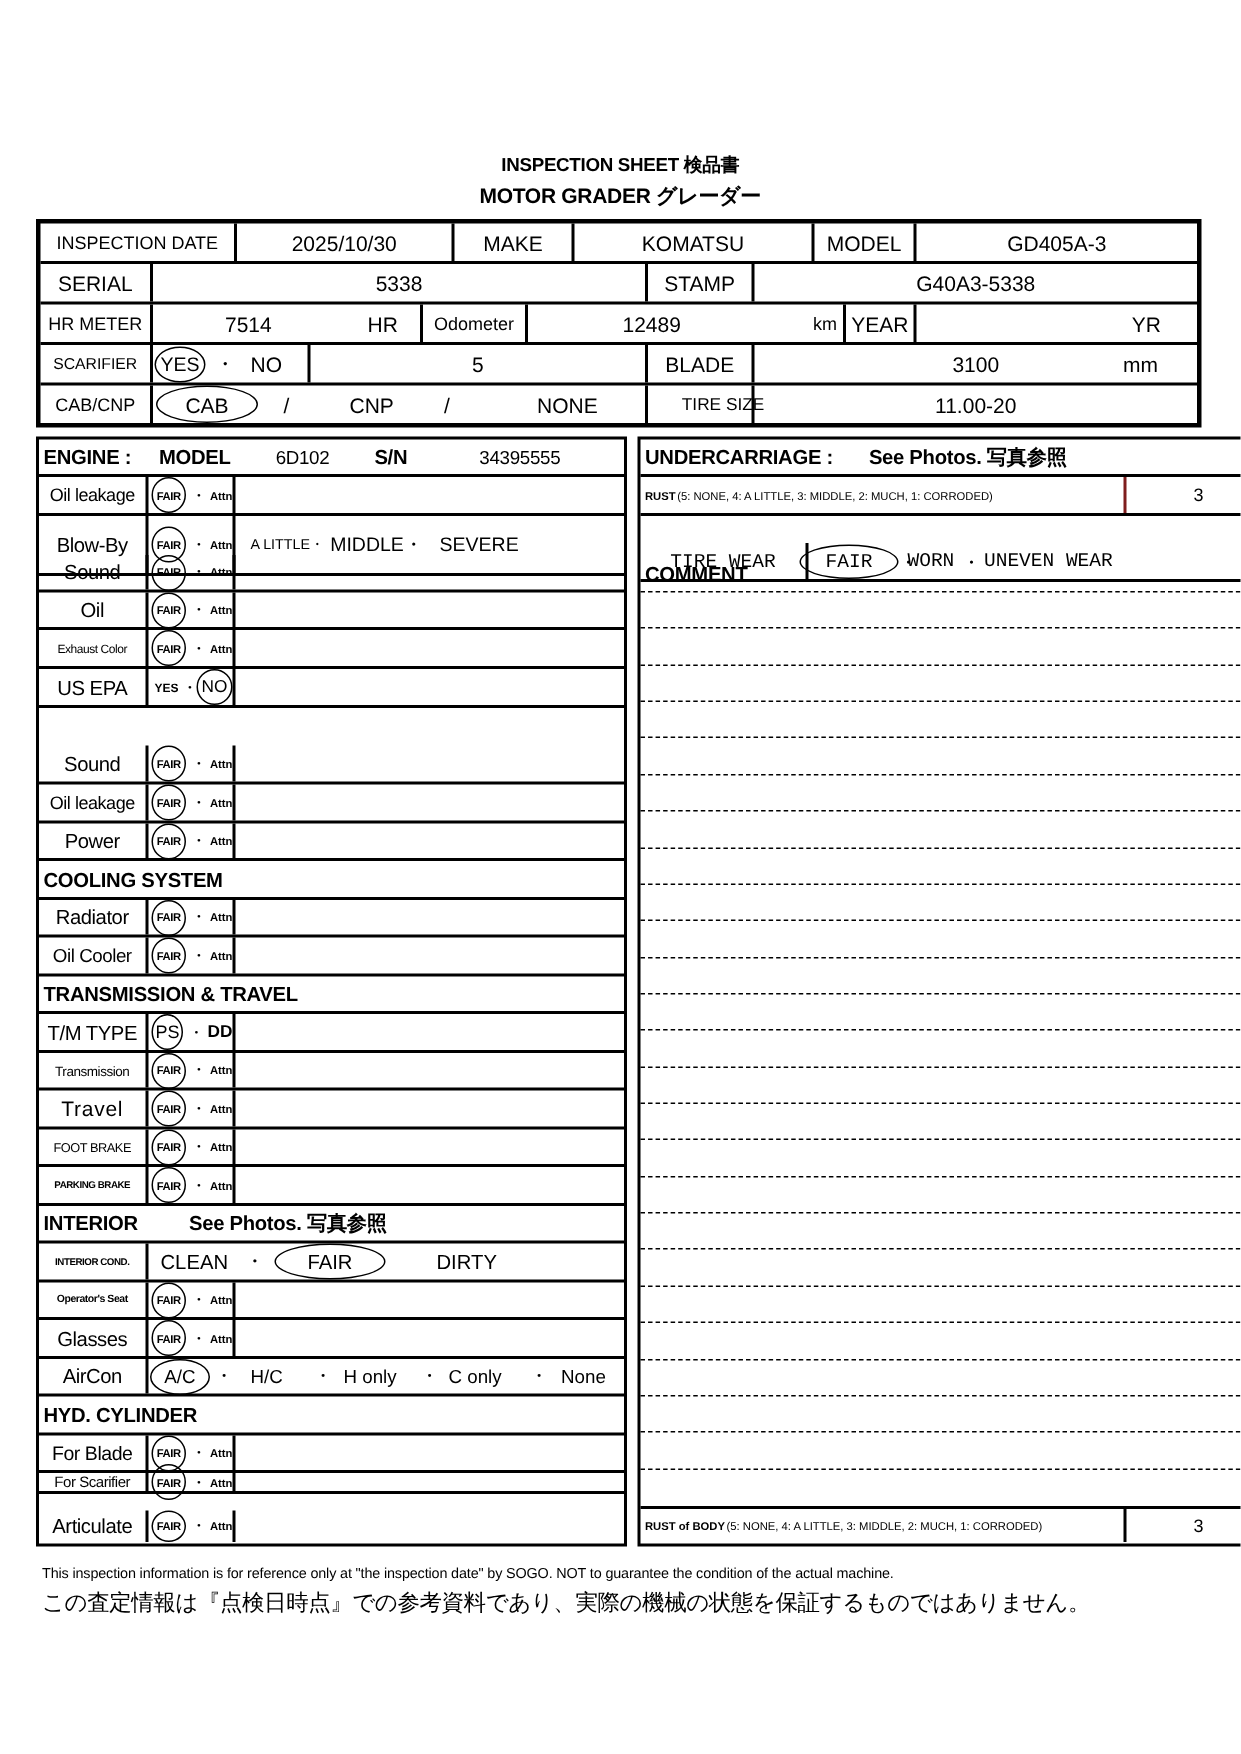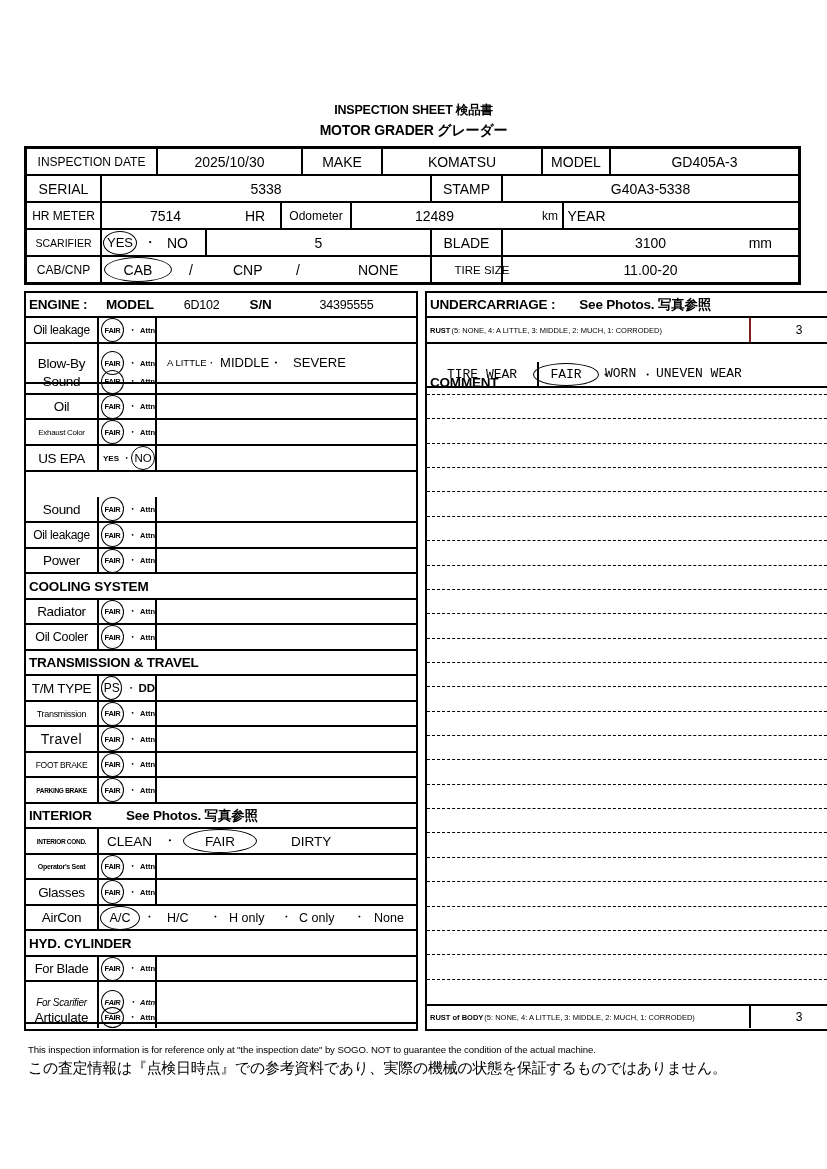--- a/index.html
+++ b/index.html
@@ -73,20 +73,24 @@
     <div class="tc bl" style="left:73px;width:180px;justify-content:flex-start;">
       <span style="position:absolute;left:48px;">7514</span>
       <span style="position:absolute;left:143px;">HR</span>
     </div>
     <div class="tc bl sm" style="left:253px;width:70px;">Odometer</div>
     <div class="tc bl" style="left:323px;width:212px;">
       <span style="position:absolute;left:63px;">12489</span>
       <span style="position:absolute;right:4px;font-size:12px;">km</span>
     </div>
     <div class="tc bl" style="left:535px;width:47px;">YEAR</div>
+    <div class="tc bl" style="left:582px;width:189px;">
+      <span></span>
+      <span style="position:absolute;right:24px;">YR</span>
+    </div>
   </div>
 
   <div class="trow" style="top:81px;">
     <div class="tc xs" style="left:0;width:73px;">SCARIFIER</div>
     <div class="tc bl" style="left:73px;width:105px;justify-content:flex-start;padding-left:1px;">
       <span class="circle" style="width:34px;height:24px;font-size:13px;">YES</span>
       <span style="margin:0 10px 0 6px;">・</span>
       <span>NO</span>
     </div>
     <div class="tc bl" style="left:178px;width:225px;">5</div>
@@ -344,21 +348,21 @@
   <div class="lrow" style="top:664px;height:25px;">
     <div class="lbl" style="font-size:13px;">For Blade</div>
     <div class="opt">
       <span class="circle fair">FAIR</span>
         <span class="dot">・</span>
         <span class="attn">Attn</span>
     </div>
     <div class="extra"></div>
   </div>
 
-  <div class="lrow" style="top:689px;height:42px;font-style:italic;">
+  <div class="lrow" style="top:689px;height:14px;">
     <div class="lbl" style="font-size:10px;">For Scarifier</div>
     <div class="opt">
       <span class="circle fair">FAIR</span>
         <span class="dot">・</span>
         <span class="attn">Attn</span>
     </div>
     <div class="extra"></div>
   </div>
 
   <div class="lrow last" style="top:714px;height:21px;">

